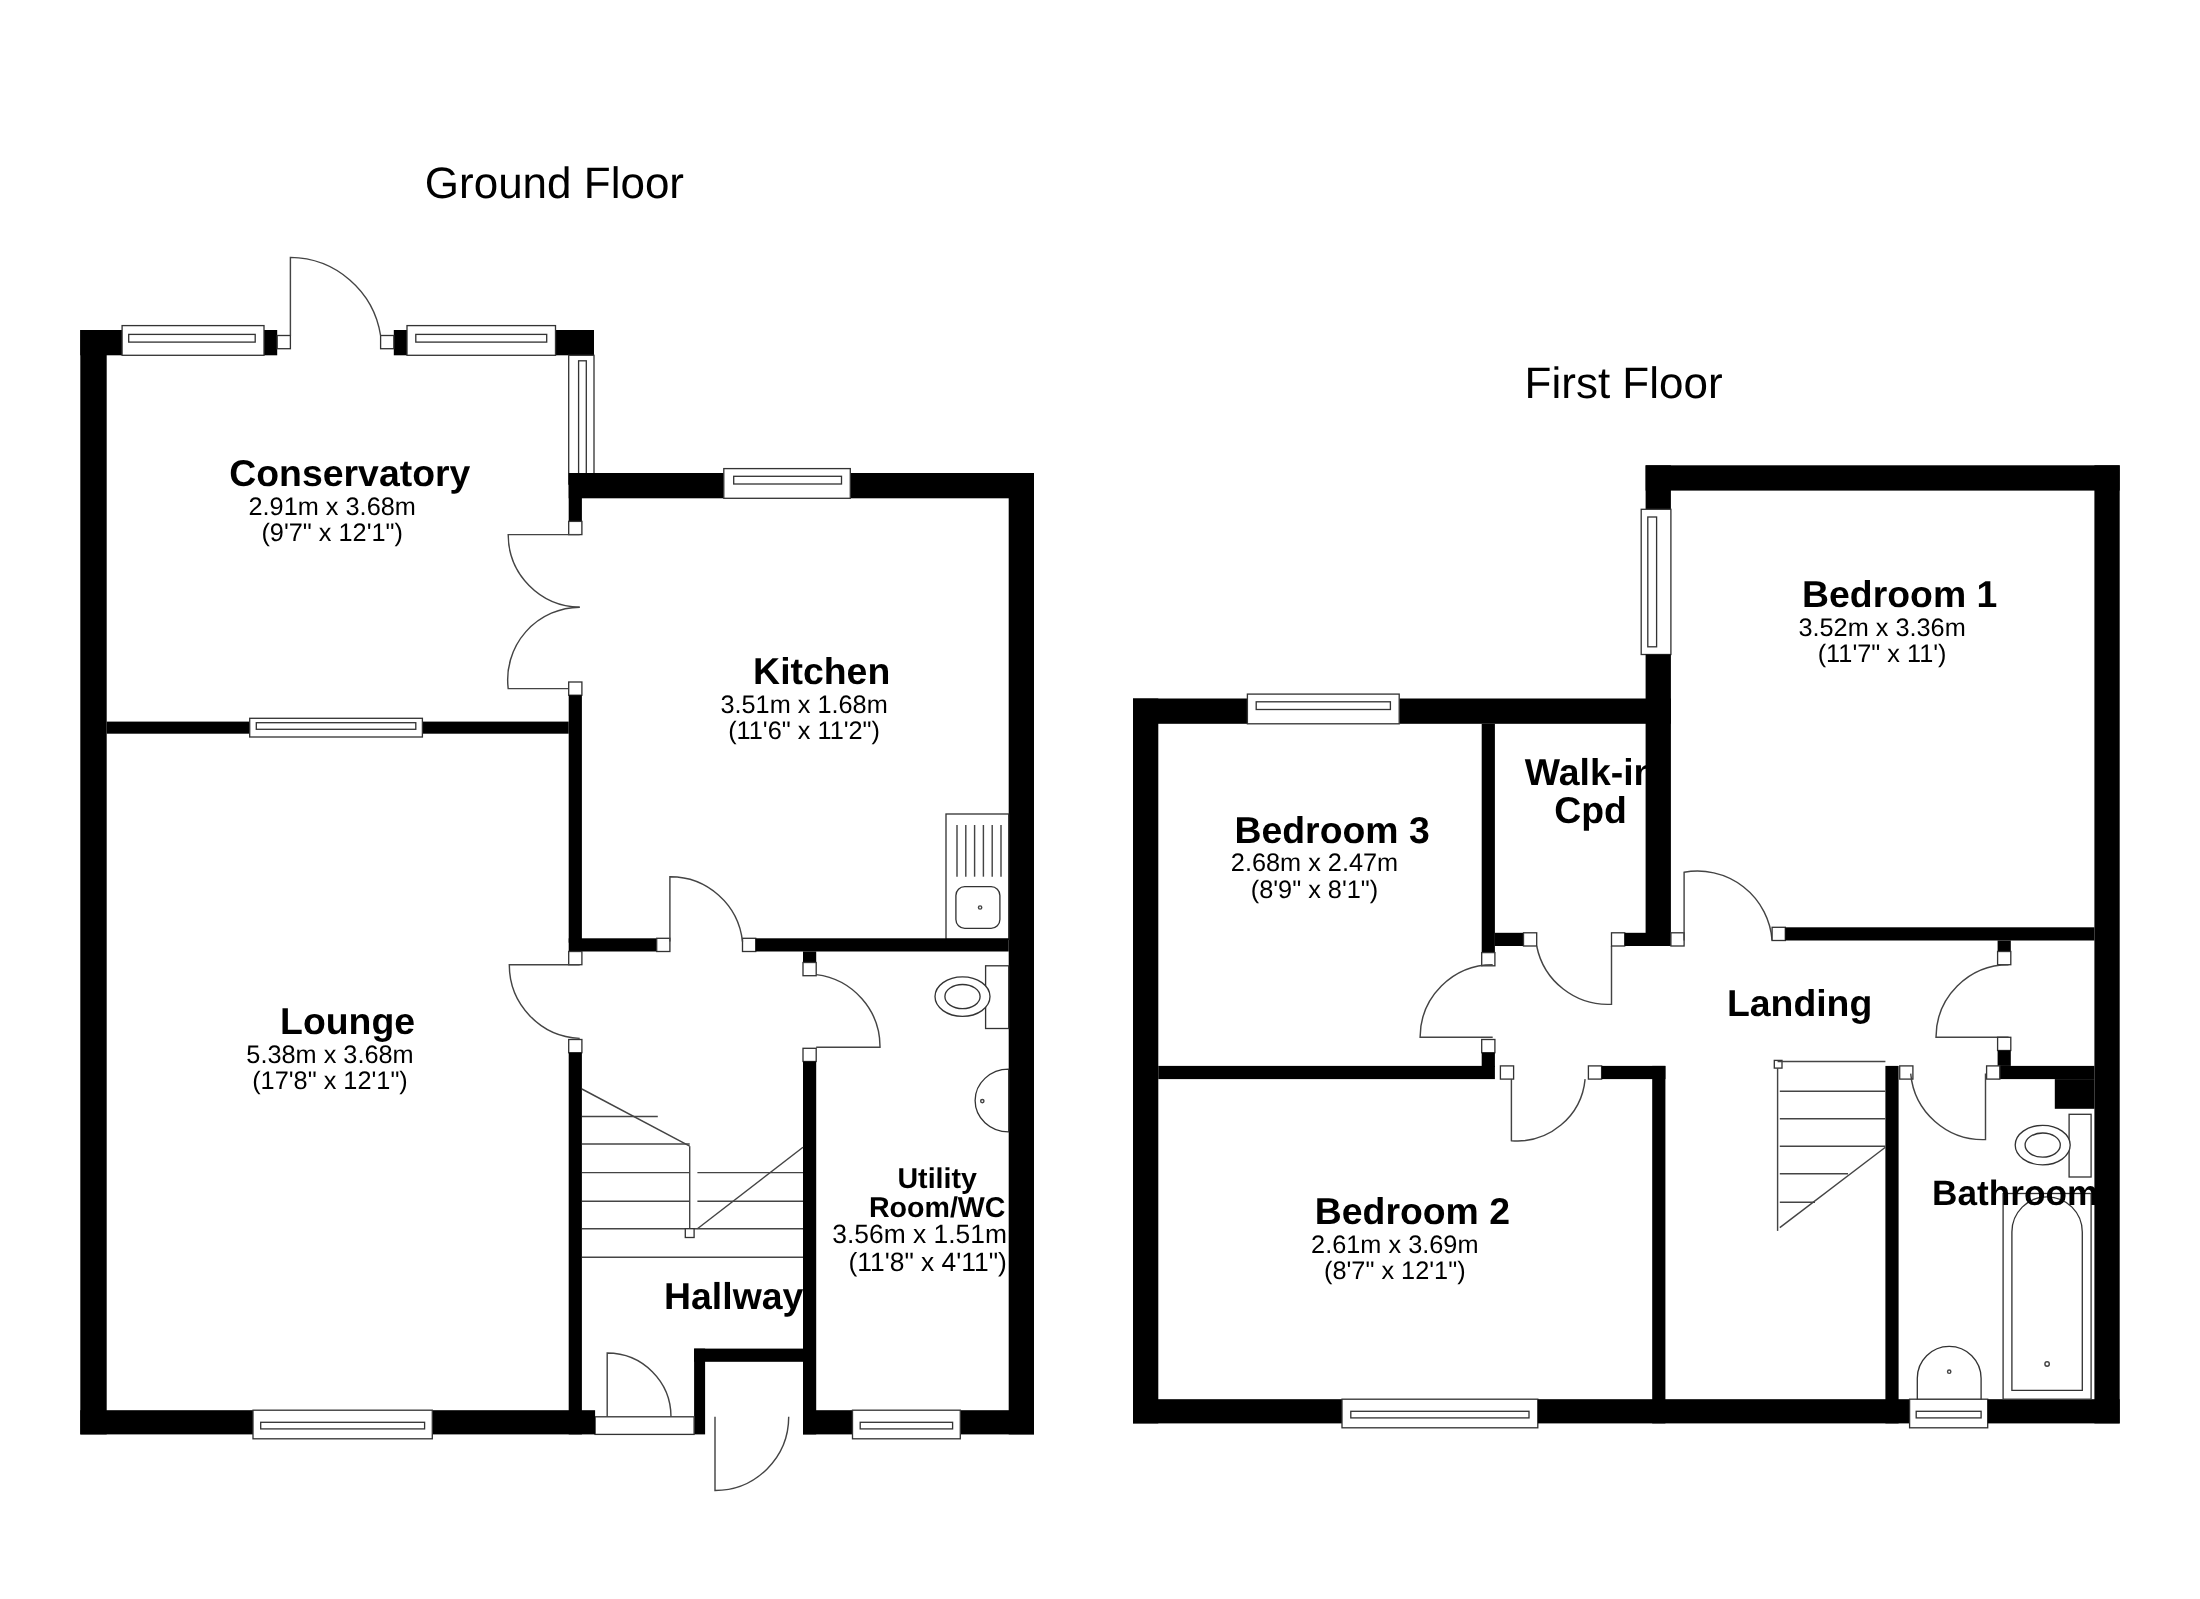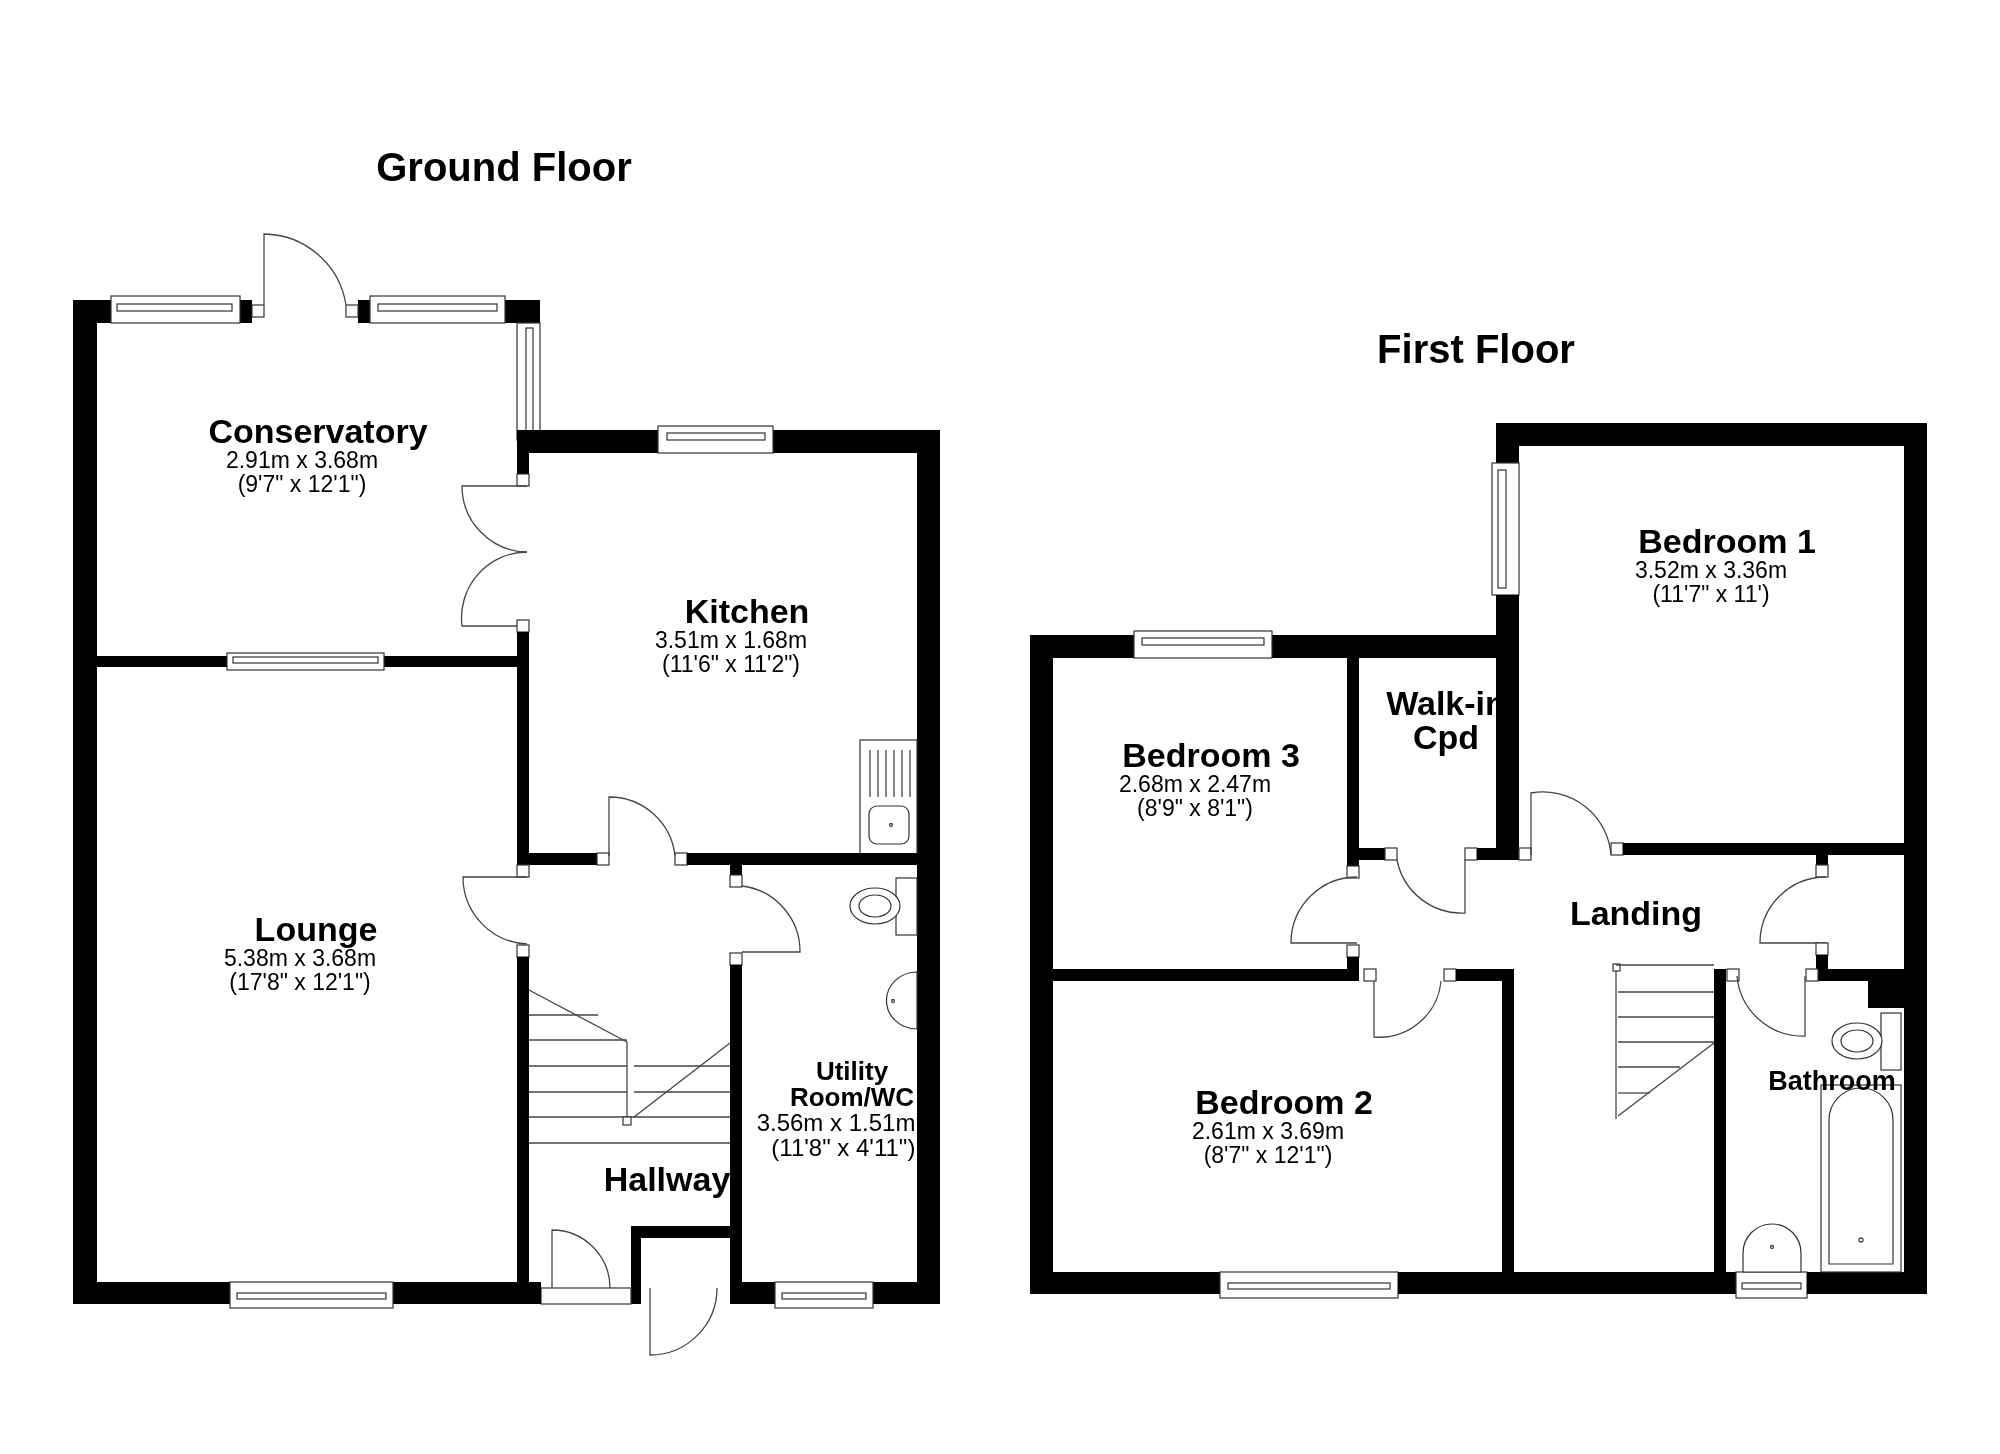--- a/index.html
+++ b/index.html
@@ -1,21 +1,21 @@
 <!DOCTYPE html>
 <html><head>
 <meta charset="utf-8">
 <style>
   html, body { margin:0; padding:0; background:#ffffff; }
   body { width:2000px; height:1454px; position:relative; overflow:hidden; font-family:"Liberation Sans", sans-serif; color:#000; }
   #plan { position:absolute; left:0; top:0; }
   .wall { fill:#000; }
   .thin { fill:#fff; stroke:#333; stroke-width:1.2; }
   .line { fill:none; stroke:#444; stroke-width:1.3; }
-  .floor-title { position:absolute; font-weight:bold; font-size:40px; white-space:nowrap; transform:translateX(-50%); }
+  .floor-title { position:absolute; font-weight:normal; font-size:40px; white-space:nowrap; transform:translateX(-50%); }
   .room { position:absolute; text-align:center; transform:translateX(-50%); white-space:nowrap; line-height:1.0; }
   .room .name { font-weight:bold; font-size:34px; display:block;margin-left:32px; }
   .room .dim { font-size:23px; display:block; line-height:1.05; }
   .room.small .name { font-size:26px; }
   .room.small .dim { font-size:24px;text-align:right; }
 </style>
 </head>
 <body>
 
 <svg id="plan" width="2000" height="1454" viewBox="0 0 2000 1454" xmlns="http://www.w3.org/2000/svg">
@@ -310,14 +310,14 @@
 </div>
 <div class="room" style="left:1620px; top:896px;">
   <span class="name">Landing</span>
 </div>
 <div class="room" style="left:1268px; top:1085px;">
   <span class="name">Bedroom 2</span>
   <span class="dim">2.61m x 3.69m</span>
   <span class="dim">(8'7" x 12'1")</span>
 </div>
 <div class="room small" style="left:1816px; top:1068px;">
-  <span class="name" style="font-size:27px;">Bathroom</span>
+  <span class="name" style="font-size:32px;">Bathroom</span>
 </div>
 
 </body></html>

